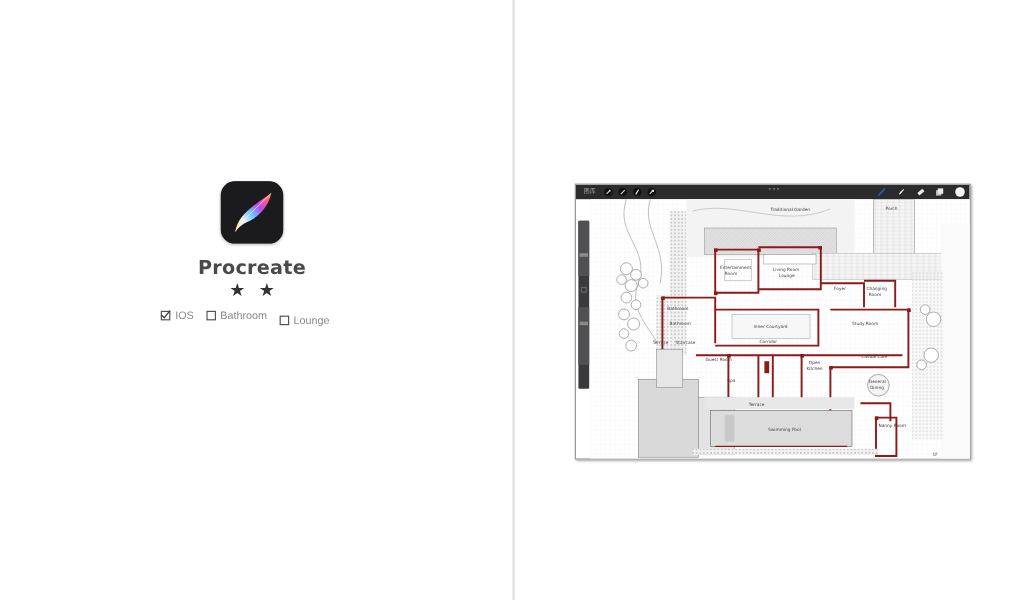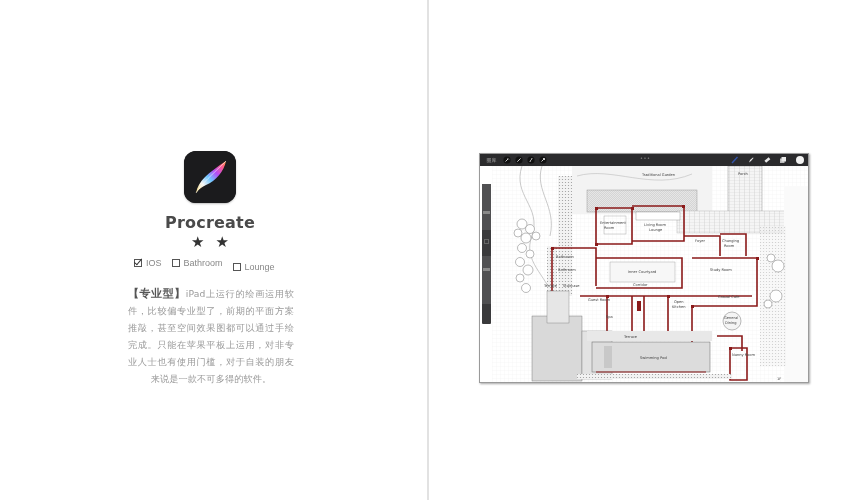--- a/index.html
+++ b/index.html
@@ -120,23 +120,20 @@
     <div class="platform">
       <span class="checkbox"></span>
       <span class="platform-label">Bathroom</span>
     </div>
     <div class="platform">
       <span class="checkbox"></span>
       <span class="platform-label">Lounge</span>
     </div>
   </div>
 
-  <div class="description">
-    <span class="tag">【专业型】</span><span>iPad上运行的绘画运用软件，比较偏专业型了，前期的平面方案推敲，甚至空间效果图都可以通过手绘完成。只能在苹果平板上运用，对非专业人士也有使用门槛，对于自装的朋友来说是一款不可多得的软件。</span>
-  </div>
 </div>
 
 <div class="divider"></div>
 
 <div class="screen">
   <div class="toolbar">
     <div class="gallery-btn">图库</div>
     <div class="tool">
       <svg viewBox="0 0 8 8">
           <circle cx="4" cy="4" r="3.6" fill="#111"></circle>

